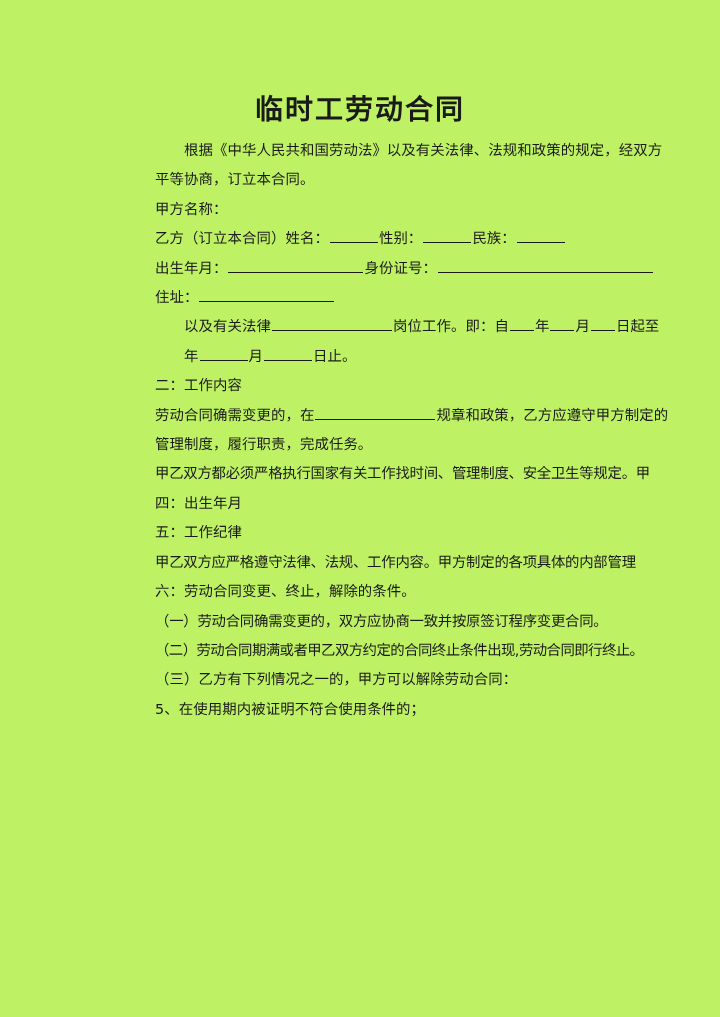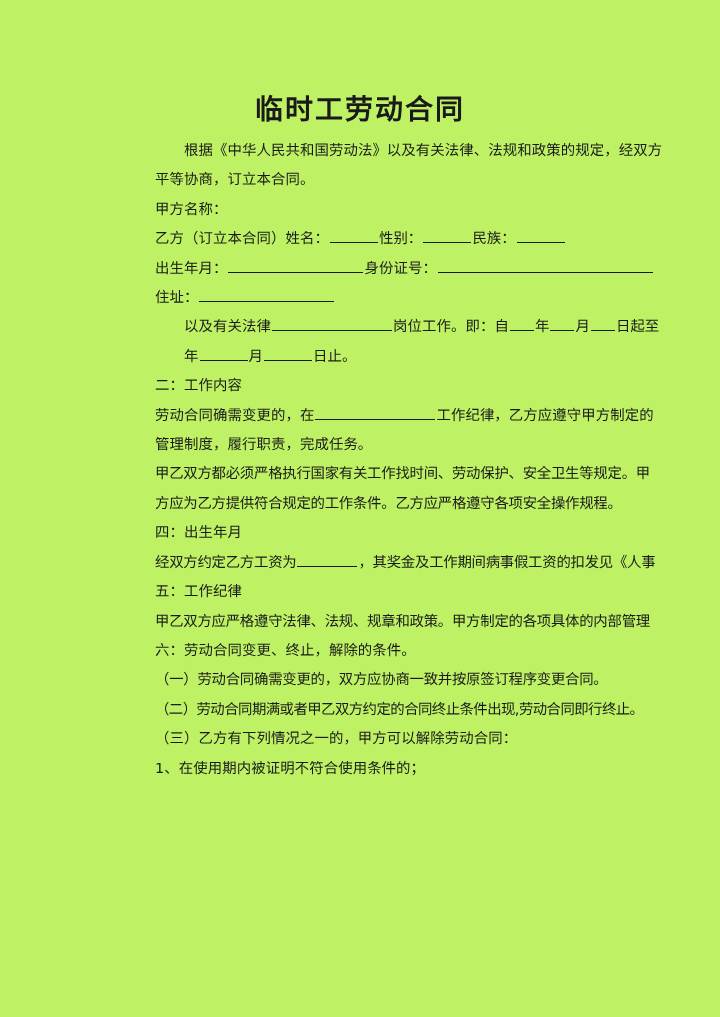--- a/index.html
+++ b/index.html
@@ -105,32 +105,30 @@
     <div class="line"><span>乙方（订立本合同）姓名：</span><span class="fill w-md"></span><span>性别：</span><span class="fill w-md"></span><span>民族：</span><span class="fill w-md"></span></div>
 
     <div class="line"><span>出生年月：</span><span class="fill w-4xl"></span><span>身份证号：</span><span class="fill w-5xl"></span></div>
 
     <div class="line"><span>住址：</span><span class="fill w-4xl"></span></div>
 
     <div class="line indent-2"><span>以及有关法律</span><span class="fill w-3xl"></span><span>岗位工作。即：自</span><span class="fill w-xs"></span><span>年</span><span class="fill w-xs"></span><span>月</span><span class="fill w-xs"></span><span>日起至</span></div>
     <div class="line indent-2"><span>年</span><span class="fill w-md"></span><span>月</span><span class="fill w-md"></span><span>日止。</span></div>
 
     <div class="line"><span>二：工作内容</span></div>
-    <div class="line"><span>劳动合同确需变更的，在</span><span class="fill w-3xl"></span><span>工作纪律，乙方应遵守甲方制定的</span></div>
+    <div class="line"><span>劳动合同确需变更的，在</span><span class="fill w-3xl"></span><span>规章和政策，乙方应遵守甲方制定的</span></div>
     <div class="line"><span>管理制度，履行职责，完成任务。</span></div>
 
-    <div class="line condensed"><span>甲乙双方都必须严格执行国家有关工作找时间、劳动保护、安全卫生等规定。甲</span></div>
-    <div class="line condensed"><span>方应为乙方提供符合规定的工作条件。乙方应严格遵守各项安全操作规程。</span></div>
+    <div class="line condensed"><span>甲乙双方都必须严格执行国家有关工作找时间、管理制度、安全卫生等规定。甲</span></div>
 
     <div class="line"><span>四：出生年月</span></div>
-    <div class="line condensed"><span>经双方约定乙方工资为</span><span class="fill w-lg"></span><span>，其奖金及工作期间病事假工资的扣发见《人事</span></div>
 
     <div class="line"><span>五：工作纪律</span></div>
-    <div class="line condensed"><span>甲乙双方应严格遵守法律、法规、规章和政策。甲方制定的各项具体的内部管理</span></div>
+    <div class="line condensed"><span>甲乙双方应严格遵守法律、法规、工作内容。甲方制定的各项具体的内部管理</span></div>
 
     <div class="line"><span>六：劳动合同变更、终止，解除的条件。</span></div>
     <div class="line condensed"><span>（一）劳动合同确需变更的，双方应协商一致并按原签订程序变更合同。</span></div>
     <div class="line condensed-more"><span>（二）劳动合同期满或者甲乙双方约定的合同终止条件出现,劳动合同即行终止。</span></div>
     <div class="line"><span>（三）乙方有下列情况之一的，甲方可以解除劳动合同：</span></div>
-    <div class="line"><span>1、在使用期内被证明不符合使用条件的；</span></div>
+    <div class="line"><span>5、在使用期内被证明不符合使用条件的；</span></div>
 
   </div>
 </div>
 
 </body></html>

